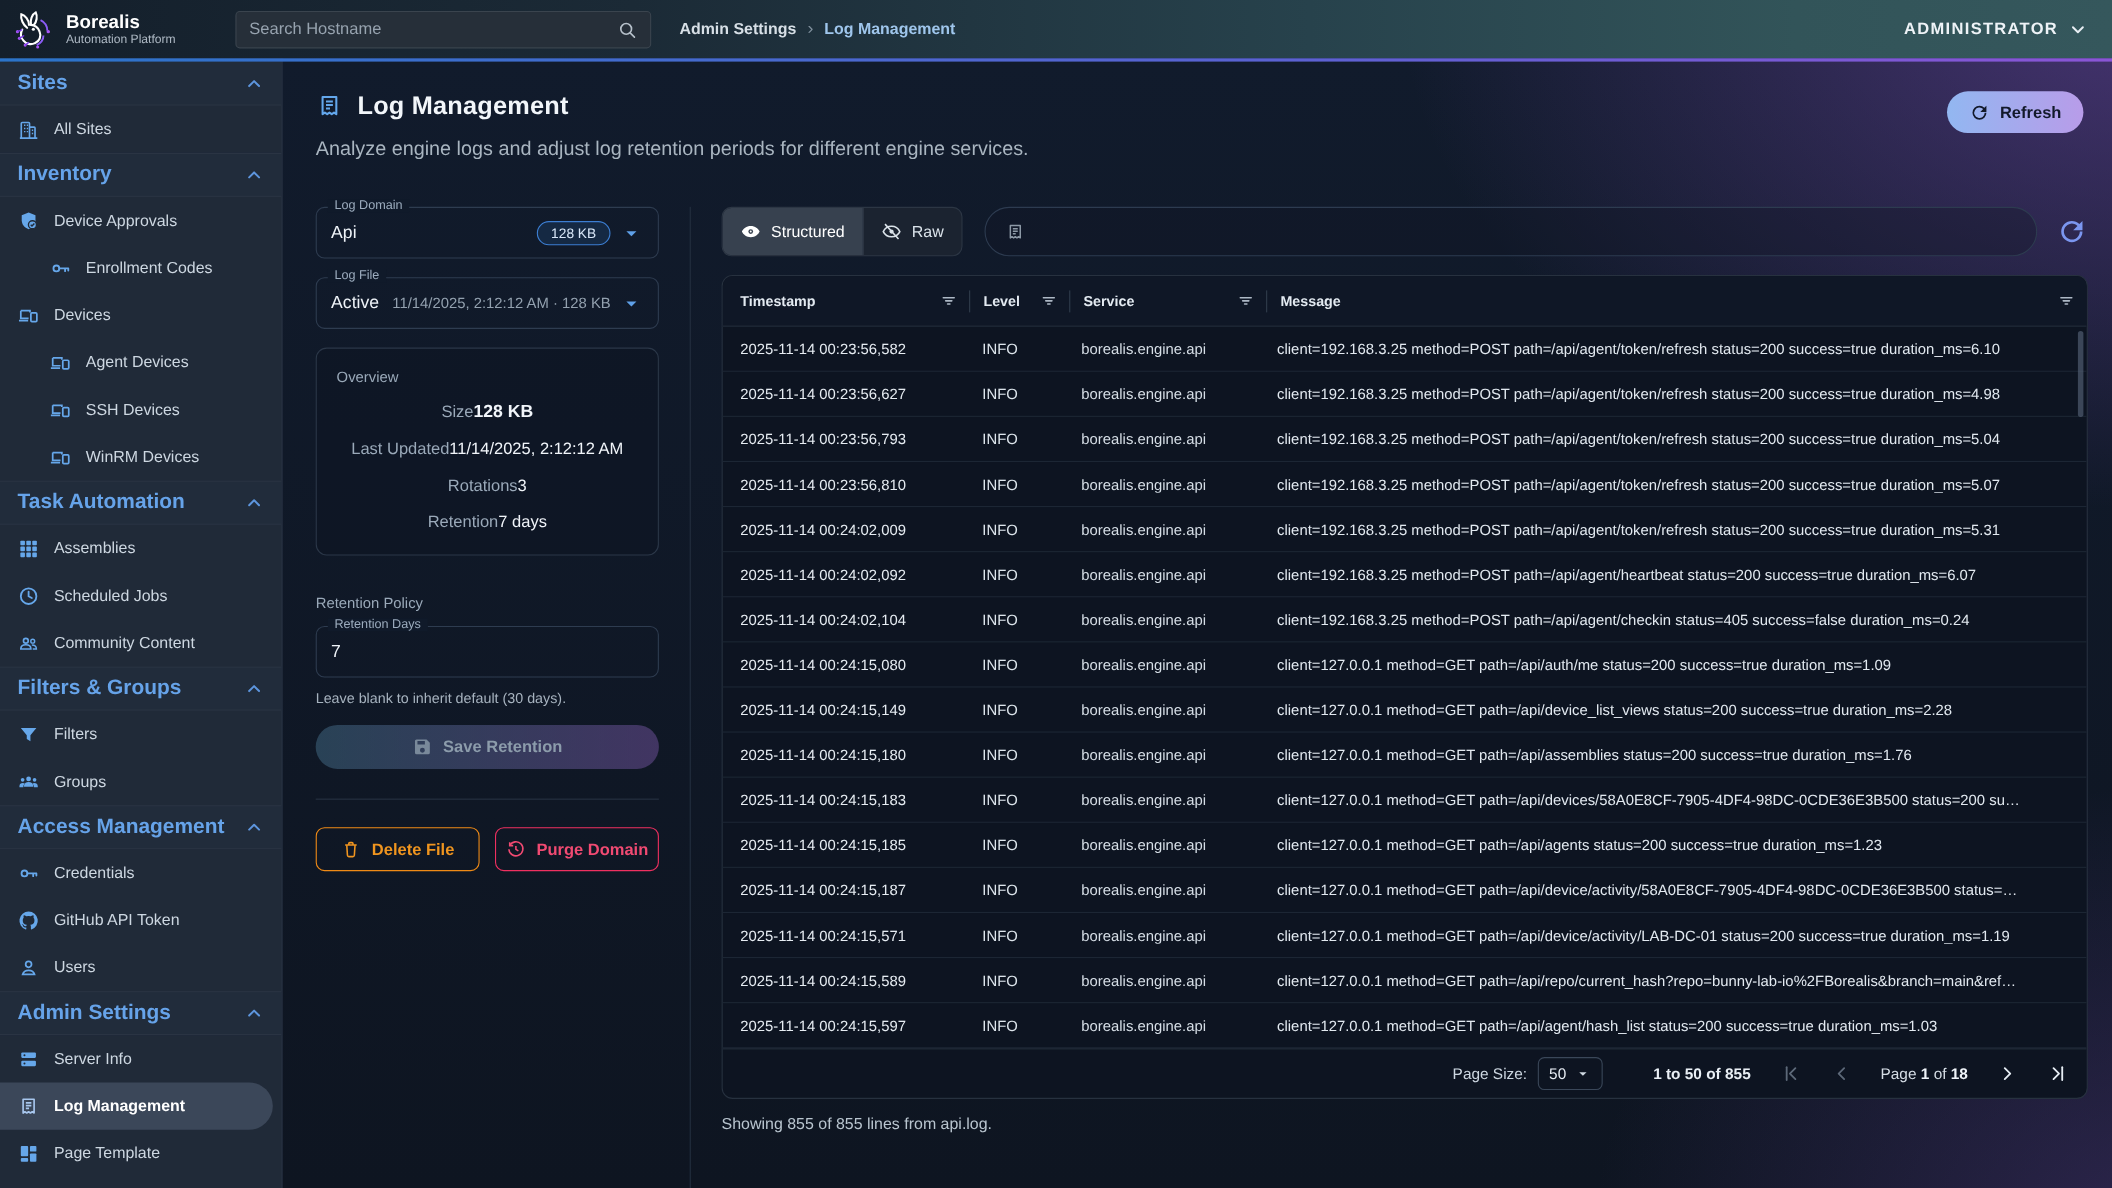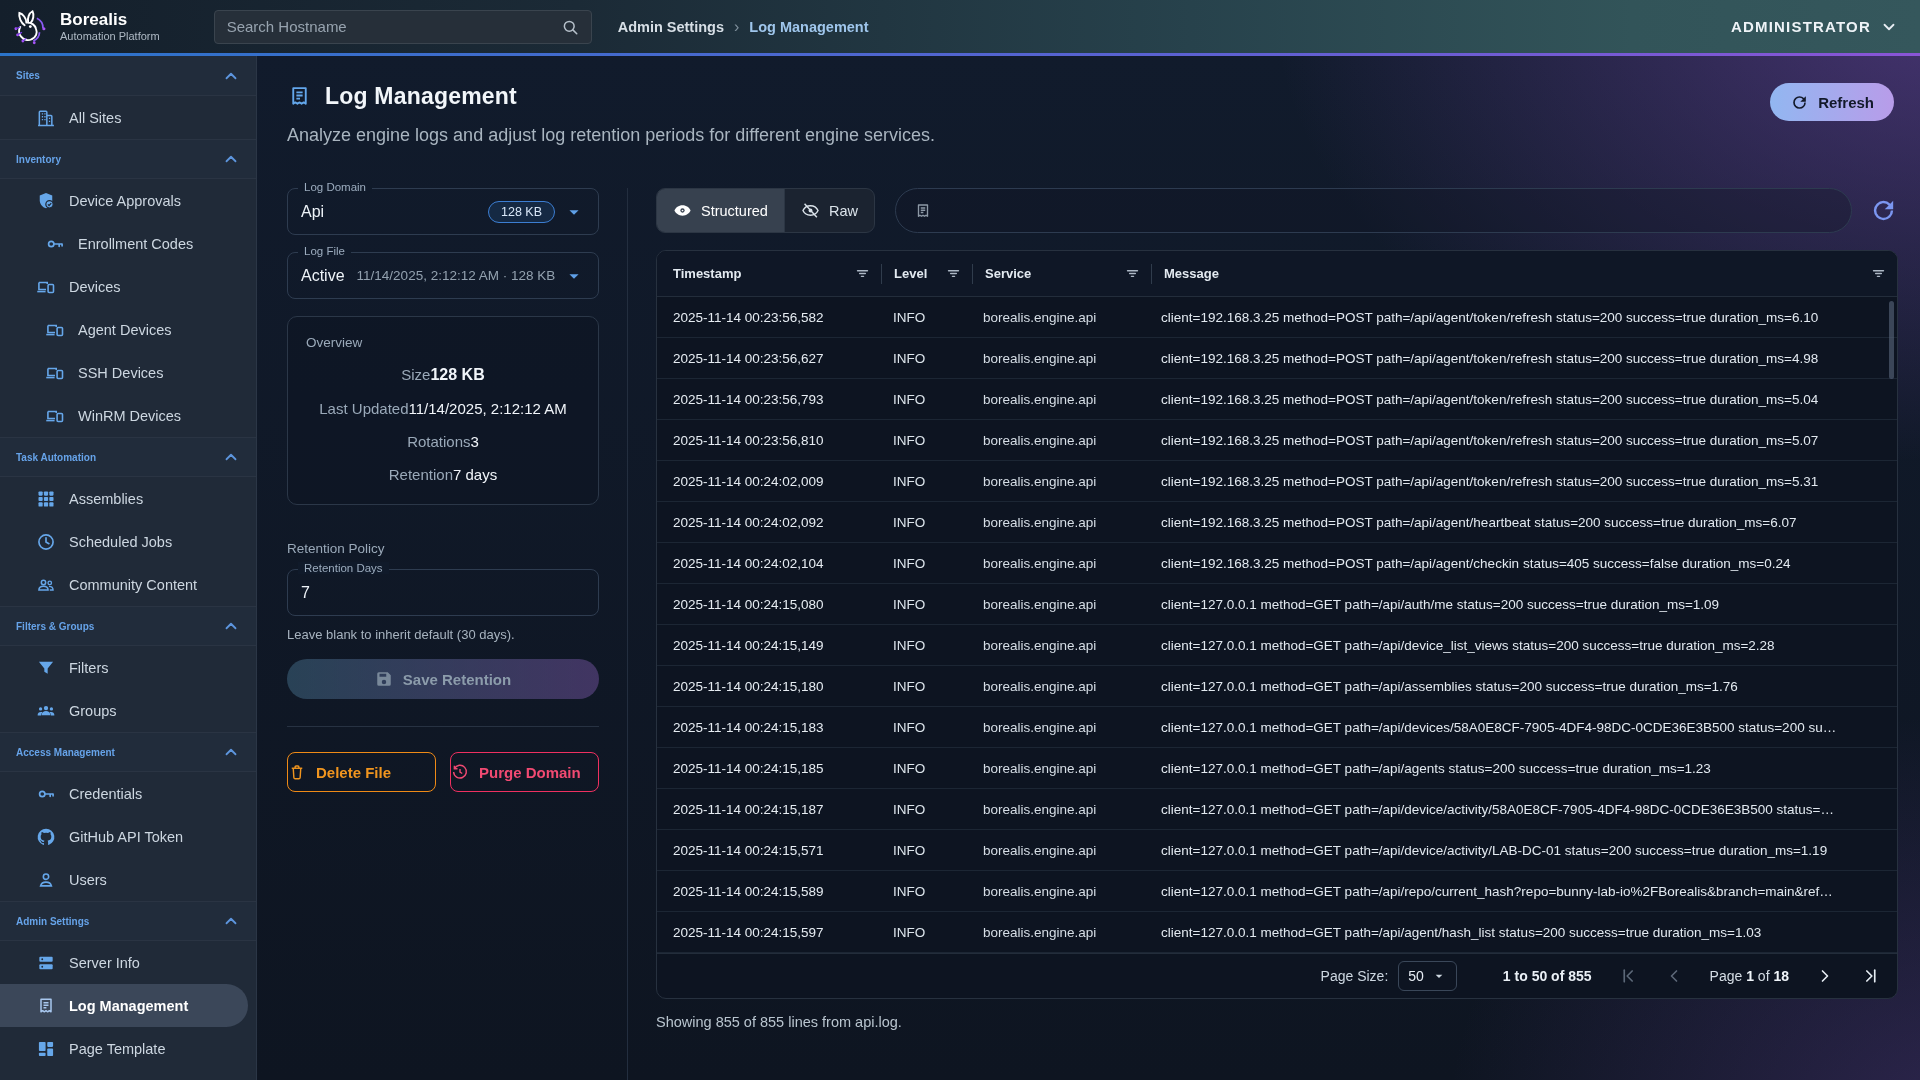--- a/index.html
+++ b/index.html
@@ -27,25 +27,25 @@
   .crumb-current{color:#9fc6ec}
   .user{margin-left:auto;margin-right:22px;display:flex;align-items:center;gap:9px;color:#eef3f7;
     font-size:15px;font-weight:600;letter-spacing:1.2px;cursor:pointer}
   .user .ic{width:18px;height:18px;color:#e7edf3}
 
   
   .body{flex:1;display:flex;min-height:0}
 
   
   .sidebar{width:257px;flex:none;background:#202a38;border-right:1px solid #2b3646;padding-top:3px;overflow:hidden}
-  .nav-header{height:40px;display:flex;align-items:center;padding:0 16px;color:#66a3e9;font-weight:700;font-size:10px;
+  .nav-header{height:40px;display:flex;align-items:center;padding:0 16px;color:#66a3e9;font-weight:700;font-size:19px;
     border-bottom:1px solid #2a3443;border-top:1px solid #2a3443;background:#212c3b;cursor:pointer}
   .nav-header:first-child{border-top:none}
   .nav-chevron{margin-left:auto;width:18px;height:18px;color:#5d95dd}
-  .nav-item{height:43px;display:flex;align-items:center;gap:13px;padding-left:36px;color:#cdd7e1;font-size:14.5px;cursor:pointer}
+  .nav-item{height:43px;display:flex;align-items:center;gap:13px;padding-left:16px;color:#cdd7e1;font-size:14.5px;cursor:pointer}
   .nav-item.indent2{padding-left:45px}
   .nav-icon{width:20px;height:20px;flex:none;color:#66a7ea}
   .nav-item.active{background:#3b4759;border-radius:0 22px 22px 0;margin-right:8px;color:#fff;font-weight:700}
   .nav-item.active .nav-icon{color:#a8c7ee}
 
   
   .main{flex:1;display:flex;flex-direction:column;min-width:0;overflow:hidden;
     background:radial-gradient(1100px 760px at 102% -6%,rgba(122,76,180,.52),transparent 62%),
                radial-gradient(900px 700px at 103% 104%,rgba(96,64,150,.38),transparent 58%),
                linear-gradient(180deg,#111b2c,#0e1521)}
@@ -81,21 +81,21 @@
     display:flex;align-items:center;padding:0 13px}
   .ret-input input{background:none;border:none;outline:none;color:#eef3f8;font-size:16px;width:100%;font-family:inherit}
   .hint{margin-top:11px;font-size:13px;color:#a7b3bf}
   .save-btn{margin-top:17px;width:100%;height:40px;border:none;border-radius:21px;
     background:linear-gradient(90deg,rgba(62,101,126,.55),rgba(106,77,148,.55));
     color:#8c9cab;font-size:15px;font-weight:700;display:flex;align-items:center;justify-content:center;gap:10px;font-family:inherit}
   .save-btn .ic{width:18px;height:18px;opacity:.8}
   .h-divider{height:1px;background:#273242;margin:27px 0 25px}
   .danger-row{display:flex;gap:14px}
   .btn-outline{flex:1;height:40px;border-radius:8px;background:transparent;display:flex;align-items:center;
-    justify-content:flex-start;gap:10px;font-size:15px;font-weight:700;cursor:pointer;font-family:inherit}
+    justify-content:center;gap:10px;font-size:15px;font-weight:700;cursor:pointer;font-family:inherit}
   .btn-outline .ic{width:18px;height:18px}
   .btn-delete{border:1px solid #ef8a16;color:#f0951f}
   .btn-purge{border:1px solid #ef3060;color:#f14a72}
 
   
   .viewer{flex:1;min-width:0;margin-left:28px;border-left:1px solid #232e3f;padding:0 22px 0 28px;display:flex;flex-direction:column}
   .viewer-toolbar{display:flex;align-items:center;flex:none}
   .mode-toggle{display:flex;height:45px;border:1px solid #2c3644;background:#1b2330;border-radius:9px;overflow:hidden;flex:none}
   .mode{display:flex;align-items:center;gap:9px;padding:0 16px;font-size:14.5px;color:#dbe3ea;cursor:pointer;border-right:1px solid #2c3644}
   .mode:last-child{border-right:none}

